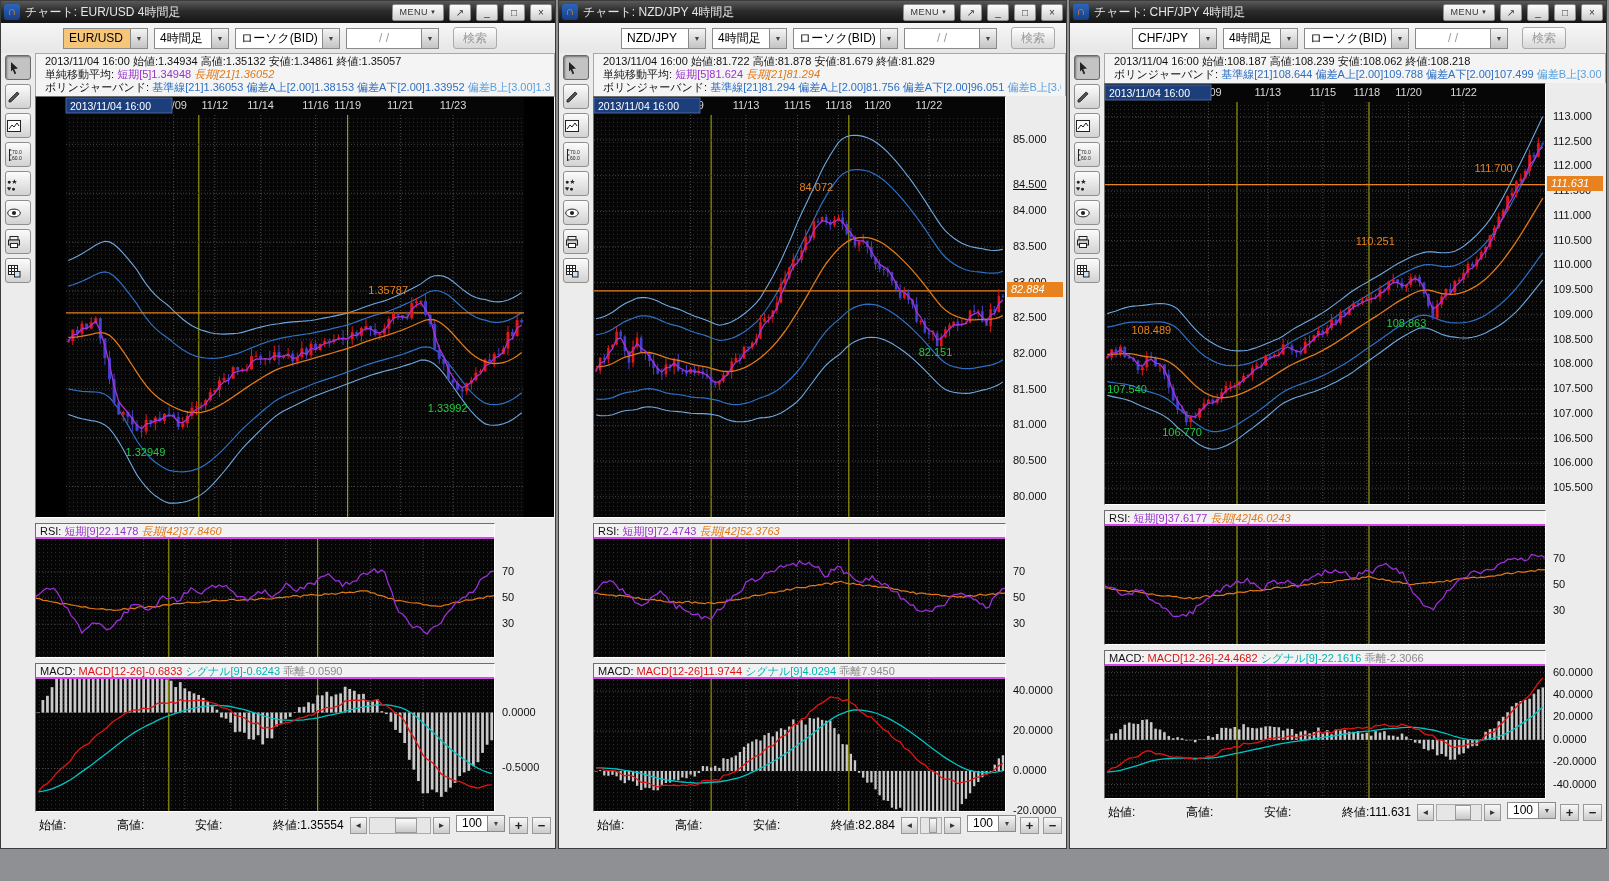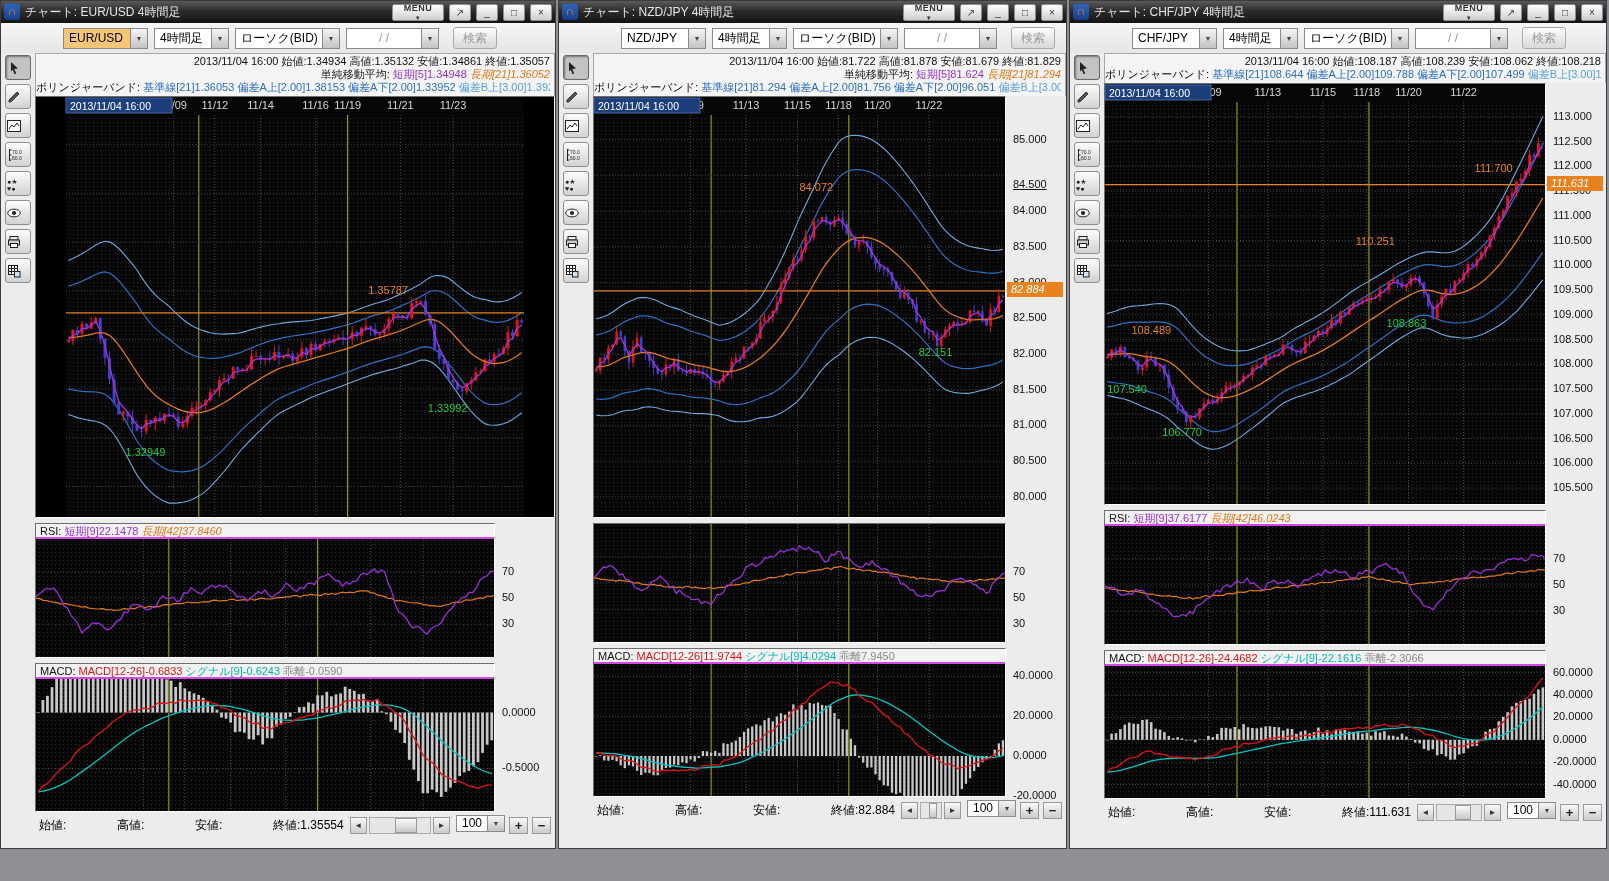--- a/index.html
+++ b/index.html
@@ -13,21 +13,21 @@
   
   .titlebar { height:22px; flex:none; display:flex; align-items:center; gap:5px; padding:0 3px;
     background:linear-gradient(#5a5a5a,#2c2c2c 45%,#141414); }
   .logo { width:16px; height:16px; flex:none; background:linear-gradient(#2c66c0,#173f85); border-radius:3px;
     color:#f08a1a; font-weight:bold; font-size:12px; line-height:15px; text-align:center; }
   .title { color:#e6e6e6; font-size:12px; white-space:nowrap; overflow:hidden; }
   .tb-spacer { flex:1; }
   .tb-btn { height:17px; min-width:22px; border:1px solid #8d8d8d; border-radius:2px; cursor:default;
     background:linear-gradient(#fdfdfd,#cfcfcf); color:#333; font-size:10px; display:flex; align-items:center; justify-content:center; gap:2px;
     font-family:inherit; }
-  .tb-btn.menu { width:52px; font-weight:bold; font-size:9px; letter-spacing:.5px;flex-direction:column; }
+  .tb-btn.menu { width:52px; font-weight:normal; font-size:9px; letter-spacing:.5px; }
   .tiny { font-size:6px; }
   
   .toolbar { height:30px; flex:none; display:flex; align-items:center; gap:6px; padding:0 6px 0 62px;
     background:linear-gradient(#f6f6f6,#e6e6e6); }
   .select { display:flex; height:21px; }
   .sel-field { border:1px solid #8a8a8a; background:#fff; font-size:12px; display:flex; align-items:center;
     padding:0 5px; white-space:nowrap; }
   .sel-field.hl { background:#f6c678; }
   .pair-field { width:68px; }
   .tf-field { width:58px; }
@@ -37,21 +37,21 @@
     font-size:7px; color:#444; display:flex; align-items:center; justify-content:center; }
   .search-btn { margin-left:8px; width:44px; height:22px; border:1px solid #aaa; border-radius:3px; color:#9a9a9a;
     background:linear-gradient(#fefefe,#d8d8d8); font-size:12px; font-family:inherit; }
   
   .body-row { flex:1; display:flex; min-height:0; }
   .left-toolbar { width:34px; flex:none; display:flex; flex-direction:column; align-items:center; padding-top:2px; gap:4px; }
   .tool-btn { width:26px; height:25px; border:1px solid #8f8f8f; border-radius:3px;
     background:linear-gradient(#fcfcfc,#d2d2d2); display:flex; align-items:center; justify-content:center; }
   .tool-btn.active { background:#c3c3c3; box-shadow:inset 1px 1px 2px rgba(0,0,0,.4); border-color:#6a6a6a; }
   .content { flex:1; display:flex; flex-direction:column; min-width:0; padding-right:0; }
-  .info-box { border:1px solid #a8a8a8; border-bottom:none; background:#f4f4f4; padding:1px 4px 2px 0;text-align:right; }
+  .info-box { border:1px solid #a8a8a8; border-bottom:none; background:#f4f4f4; padding:1px 4px 2px 9px; }
   .info-line { font-size:11px; line-height:13px; white-space:nowrap; overflow:hidden; color:#111; }
   .k { color:#111; }
   .purple { color:#9a33cc; }
   .orange { color:#e07818;font-style:italic; }
   .blue { color:#2d6fc2; }
   .lblue { color:#5aa0dc; }
   .red { color:#dd1414; }
   .cyan { color:#00b4b4; }
   .gray { color:#8a8a8a; }
   .section { display:flex; min-height:0; }
@@ -1013,20 +1013,25 @@
               <span class="tick" style="top: 251.027px;">82.000</span>
               <span class="tick" style="top: 286.703px;">81.500</span>
               <span class="tick" style="top: 322.378px;">81.000</span>
               <span class="tick" style="top: 358.054px;">80.500</span>
               <span class="tick" style="top: 393.73px;">80.000</span>
               <div class="badge orange" style="top: 185.952px;">82.884</div>
             </div>
         </div>
         <div class="section rsi-section">
           <div class="panel">
+            <div class="panel-label">
+              <span class="k">RSI:</span>
+              <span class="purple">短期[9]72.4743</span>
+              <span class="orange">長期[42]52.3763</span>
+            </div>
             <svg class="rsi-svg" viewBox="0 0 411 118">
                 <rect x="0" y="0" width="411" height="118" fill="#060606"></rect>
                 <defs>
                   <pattern id="dots4" width="4" height="4" patternUnits="userSpaceOnUse">
                     <rect x="3" y="1" width="1" height="1" fill="#2c2c2c"></rect>
                   </pattern>
                 </defs>
                 <rect x="0" y="0" width="411" height="118" fill="url(#dots4)"></rect>
                 <line x1="96.585" y1="0" x2="96.585" y2="118" stroke="#4d4d4d" stroke-width="1" stroke-dasharray="1,2"></line>
                 <line x1="152.07" y1="0" x2="152.07" y2="118" stroke="#4d4d4d" stroke-width="1" stroke-dasharray="1,2"></line>

